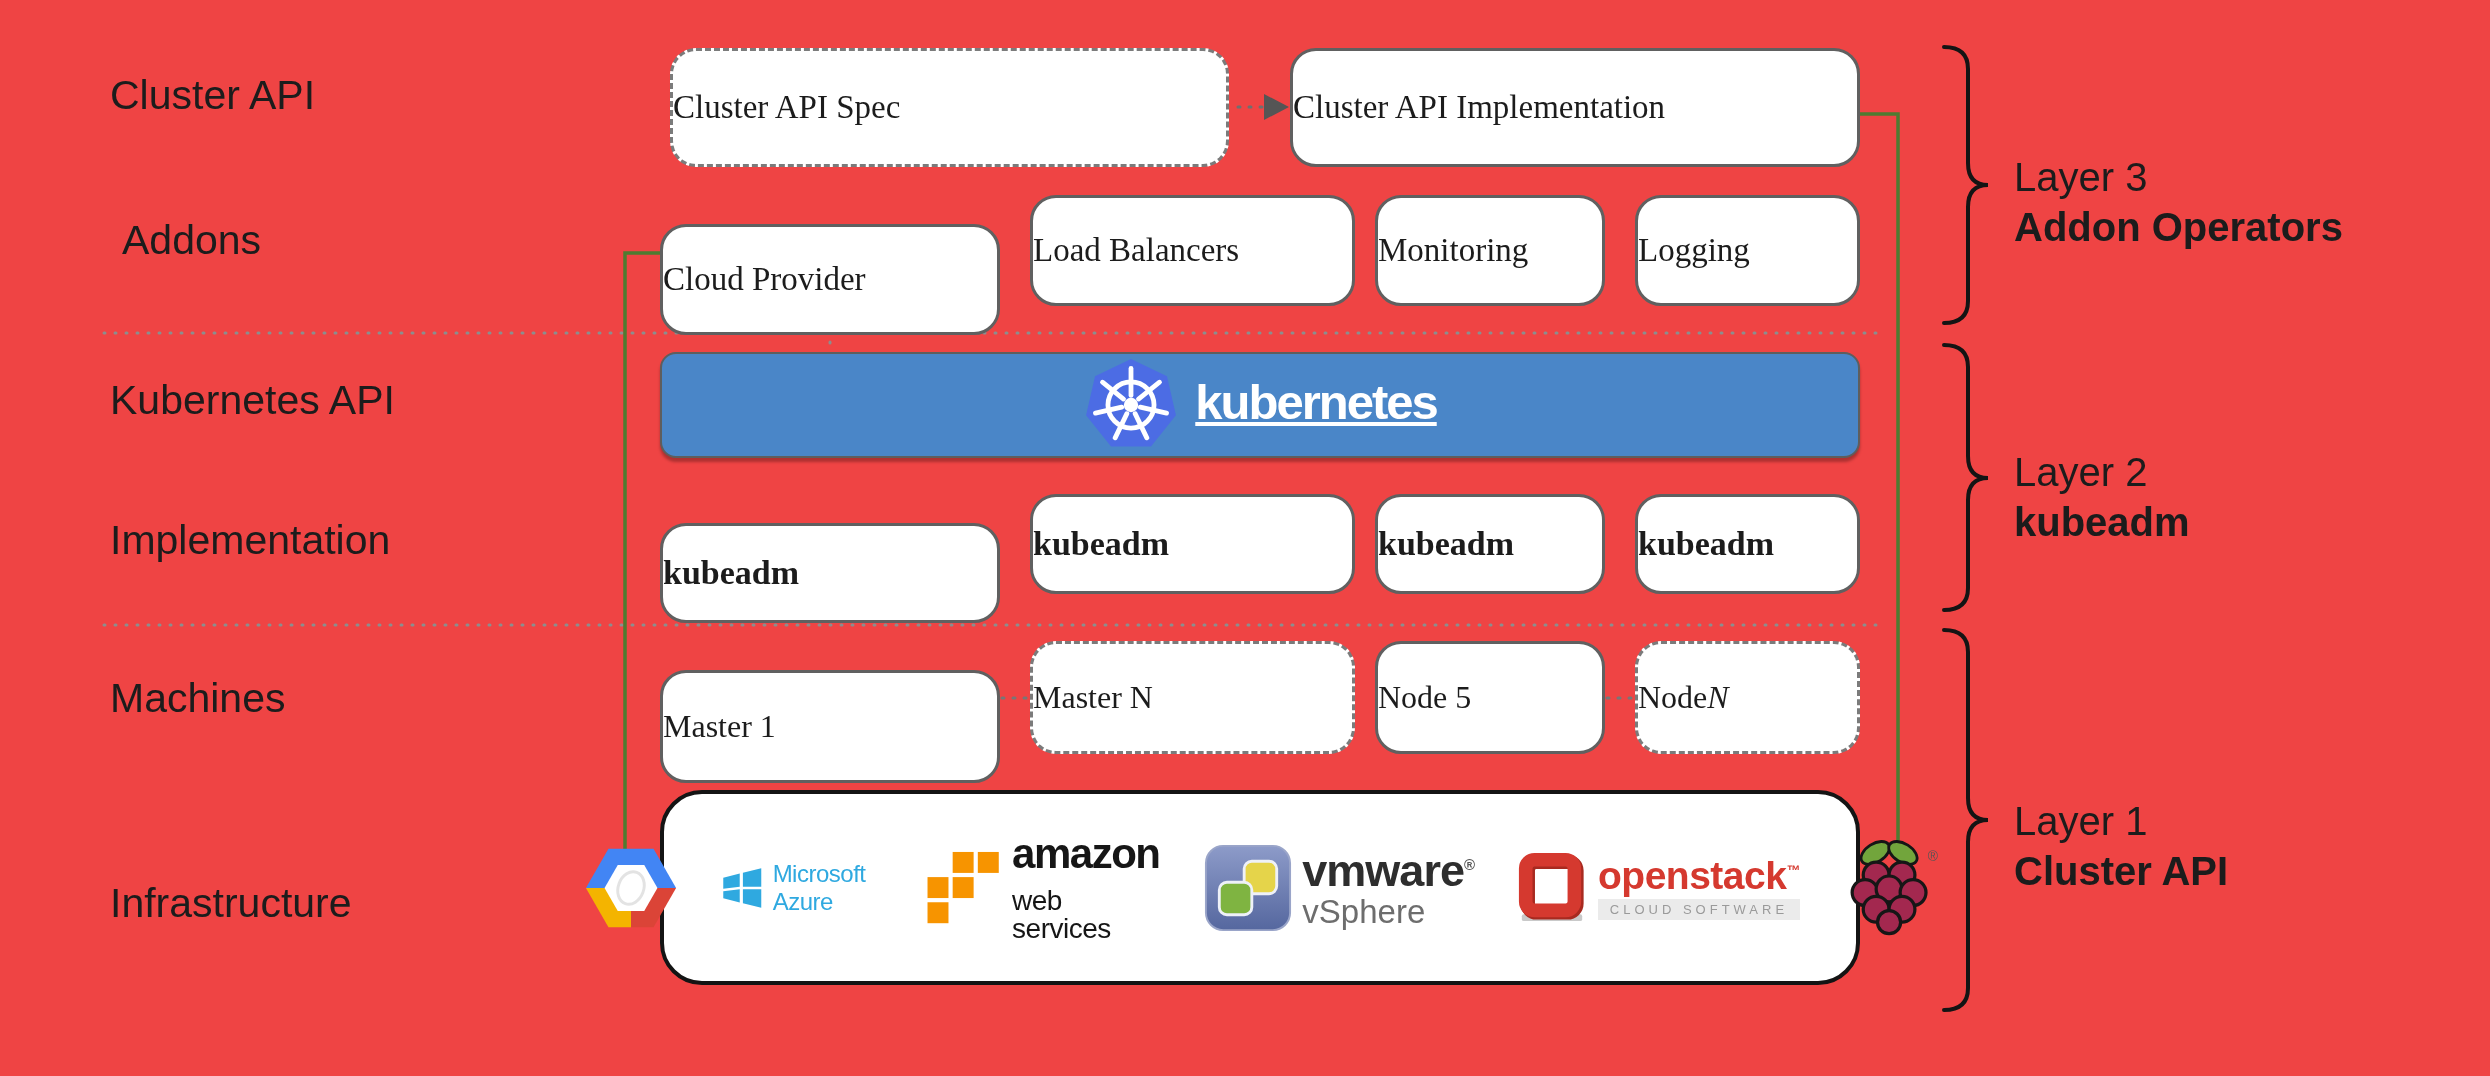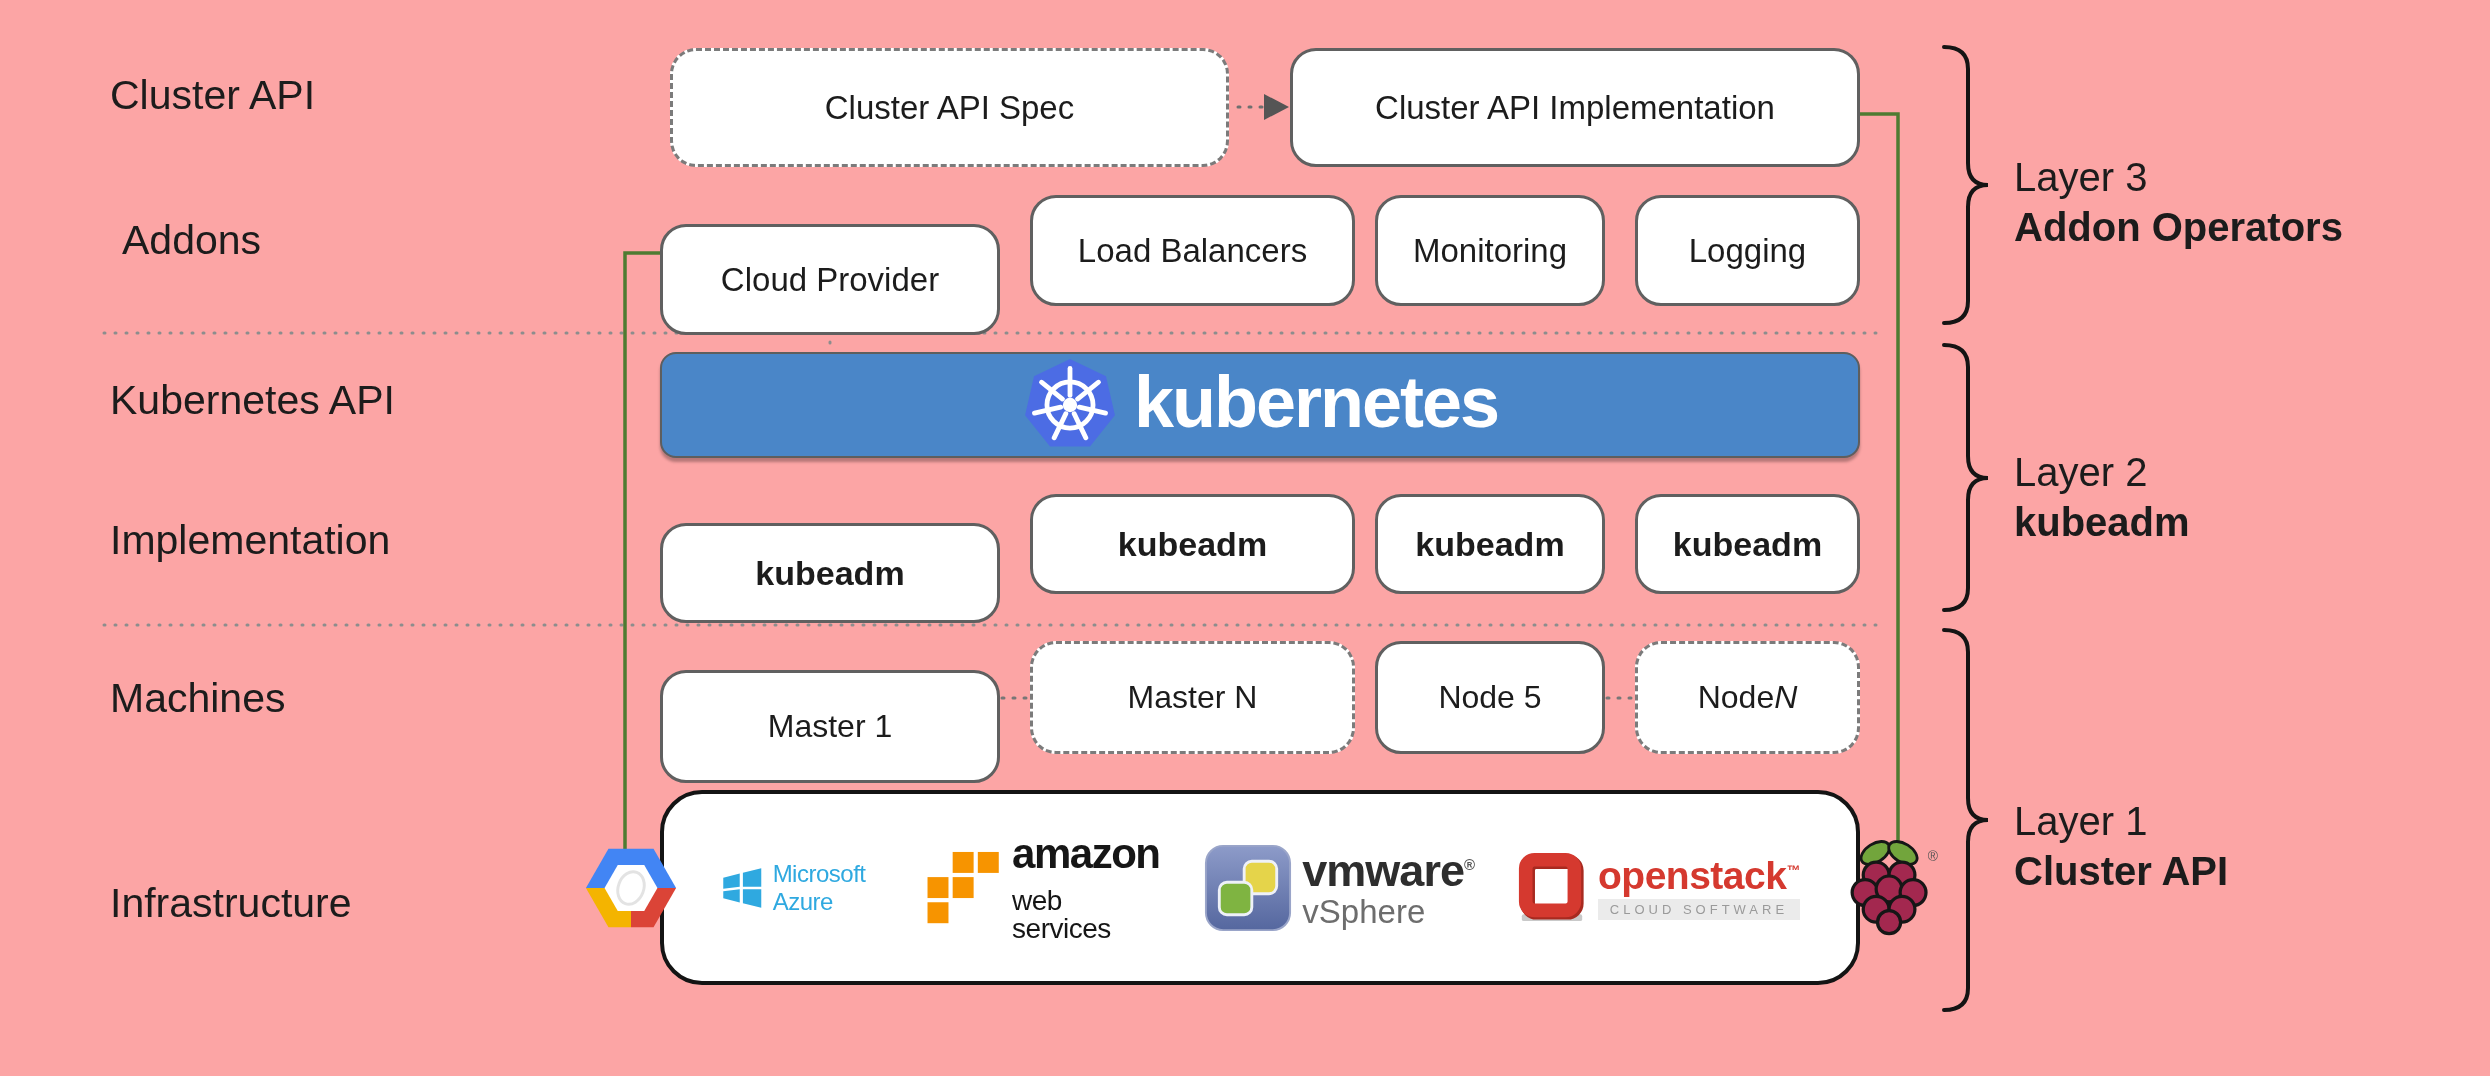--- a/index.html
+++ b/index.html
@@ -1,20 +1,20 @@
 <!DOCTYPE html>
 <html><head>
 <meta charset="utf-8">
 <style>
   html, body { margin: 0; padding: 0; background: #ffffff; }
   .canvas {
     position: relative;
     width: 2490px;
     height: 1076px;
-    background: #fca5a5;
+    background: #ef4444;
     font-family: "Liberation Sans", "DejaVu Sans", sans-serif;
     color: #202124;
     overflow: hidden;
   }
   svg.overlay {
     position: absolute;
     left: 0; top: 0;
     width: 2490px; height: 1076px;
     pointer-events: none;
   }
@@ -30,24 +30,24 @@
   }
   
   .box {
     position: absolute;
     box-sizing: border-box;
     background: #ffffff;
     border: 3px solid #606060;
     border-radius: 26px;
     display: flex;
     align-items: center;
-    justify-content: center;
     font-size: 33px;
     color: #1c1c1c;
     white-space: nowrap;
+    font-family: Liberation Serif, serif;
   }
   .box.dashed { border: 3px dashed #7b7b7b; }
   .box.bold { font-weight: bold; font-size: 34px; }
   .box .it { font-style: italic; }
   
   .r1 { top: 48px;  height: 119px; }
   .r2 { top: 195px; height: 111px; }
   .rk { top: 494px; height: 100px; }
   .rm { top: 641px; height: 113px; font-size: 32px; }
   .colA { left: 660px;  width: 340px; margin-top: 29px; }
@@ -63,26 +63,27 @@
     background: #4a86c8;
     border: 2px solid #5e5e5e;
     border-radius: 16px;
     box-shadow: 0 4px 3px rgba(0,0,0,0.28);
     display: flex;
     align-items: center;
     justify-content: center;
     gap: 16px;
   }
   .banner .wordmark {
-    font-size: 72px;
+    font-size: 49px;
     font-weight: bold;
     color: #ffffff;
     letter-spacing: -2px;
     line-height: 1;
     padding-bottom: 6px;
+    text-decoration: underline;
   }
   
   .infra {
     position: absolute;
     left: 660px; top: 790px;
     width: 1200px; height: 195px;
     box-sizing: border-box;
     border: 4px solid #141414;
     border-radius: 42px;
     background: #ffffff;

